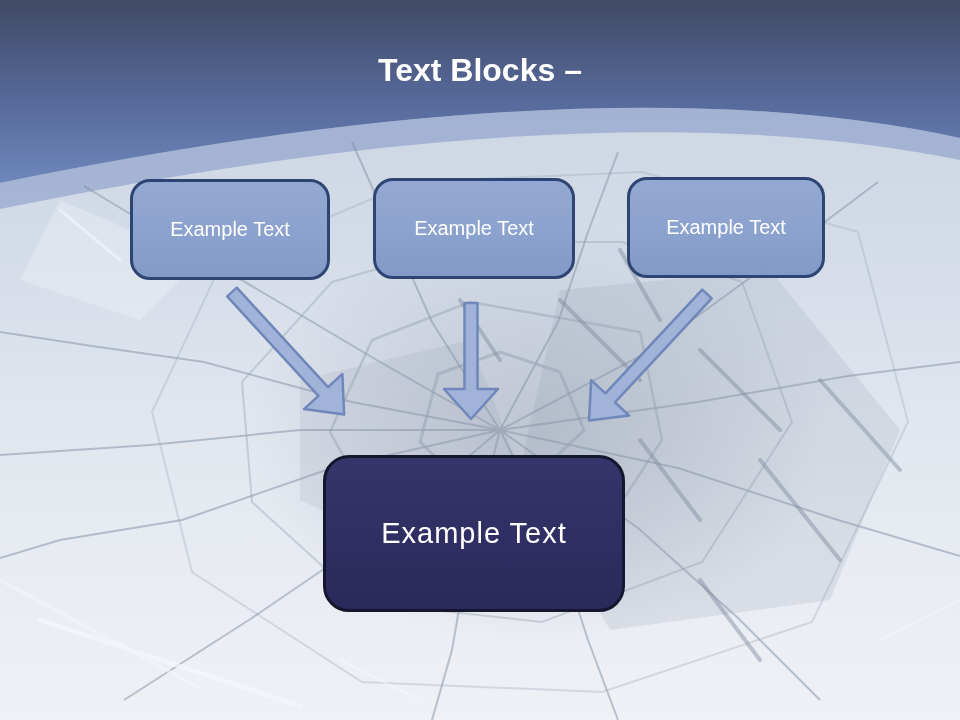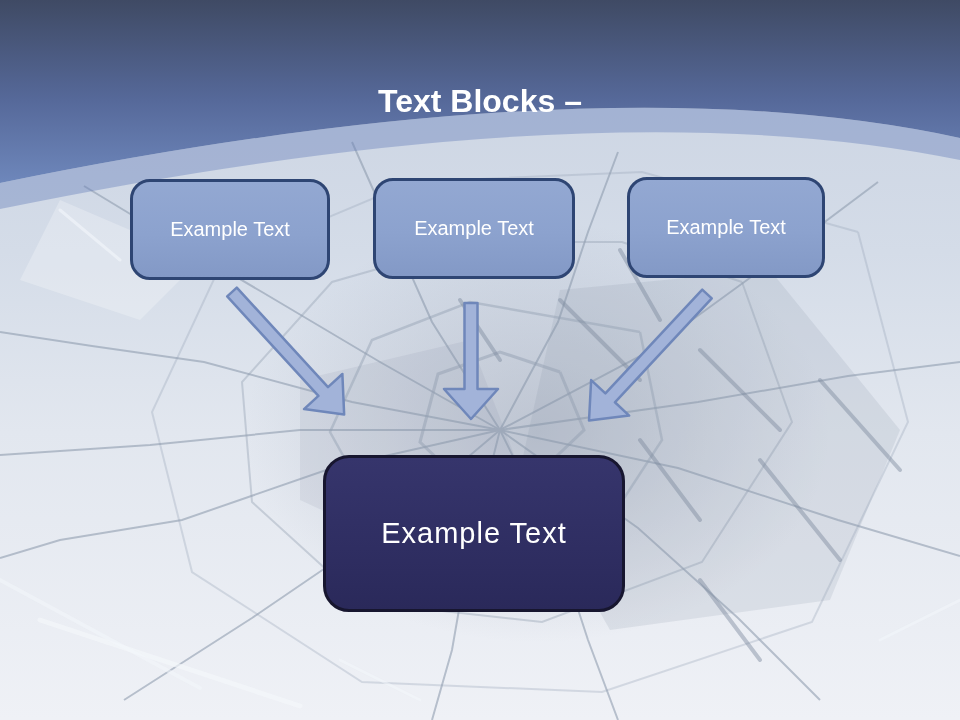--- a/index.html
+++ b/index.html
@@ -9,21 +9,21 @@
     background:
       radial-gradient(ellipse 430px 310px at 56% 60%, rgba(136,146,166,0.40), rgba(136,146,166,0) 68%),
       linear-gradient(180deg,#c9d2e1 0%, #d4dce8 35%, #e2e7ef 60%, #eff1f6 100%);
   }
   .slide svg{position:absolute;left:0;top:0;}
   .cracks{z-index:1;}
   .headerSvg{z-index:2;}
   .title{
     position:absolute;z-index:3;left:0;top:52px;width:960px;
     display:flex;justify-content:center;align-items:center;gap:9px;
-    color:var(--title-color,#ffffff);font-size:32px;white-space:nowrap;margin-top:31px;
+    color:var(--title-color,#ffffff);font-size:32px;white-space:nowrap;
   }
   .t-bold{font-weight:700;}
   .t-reg{font-weight:400;}
   .tbox{
     position:absolute;z-index:4;height:101px;box-sizing:border-box;
     background:linear-gradient(180deg, #93a8d2 0%, var(--box-fill,#8ca2ce) 55%, #8399c6 100%);
     border:3px solid var(--box-border,#2e4573);
     border-radius:20px;
     display:flex;align-items:center;justify-content:center;
     color:var(--box-text-color,#ffffff);font-size:20px;

